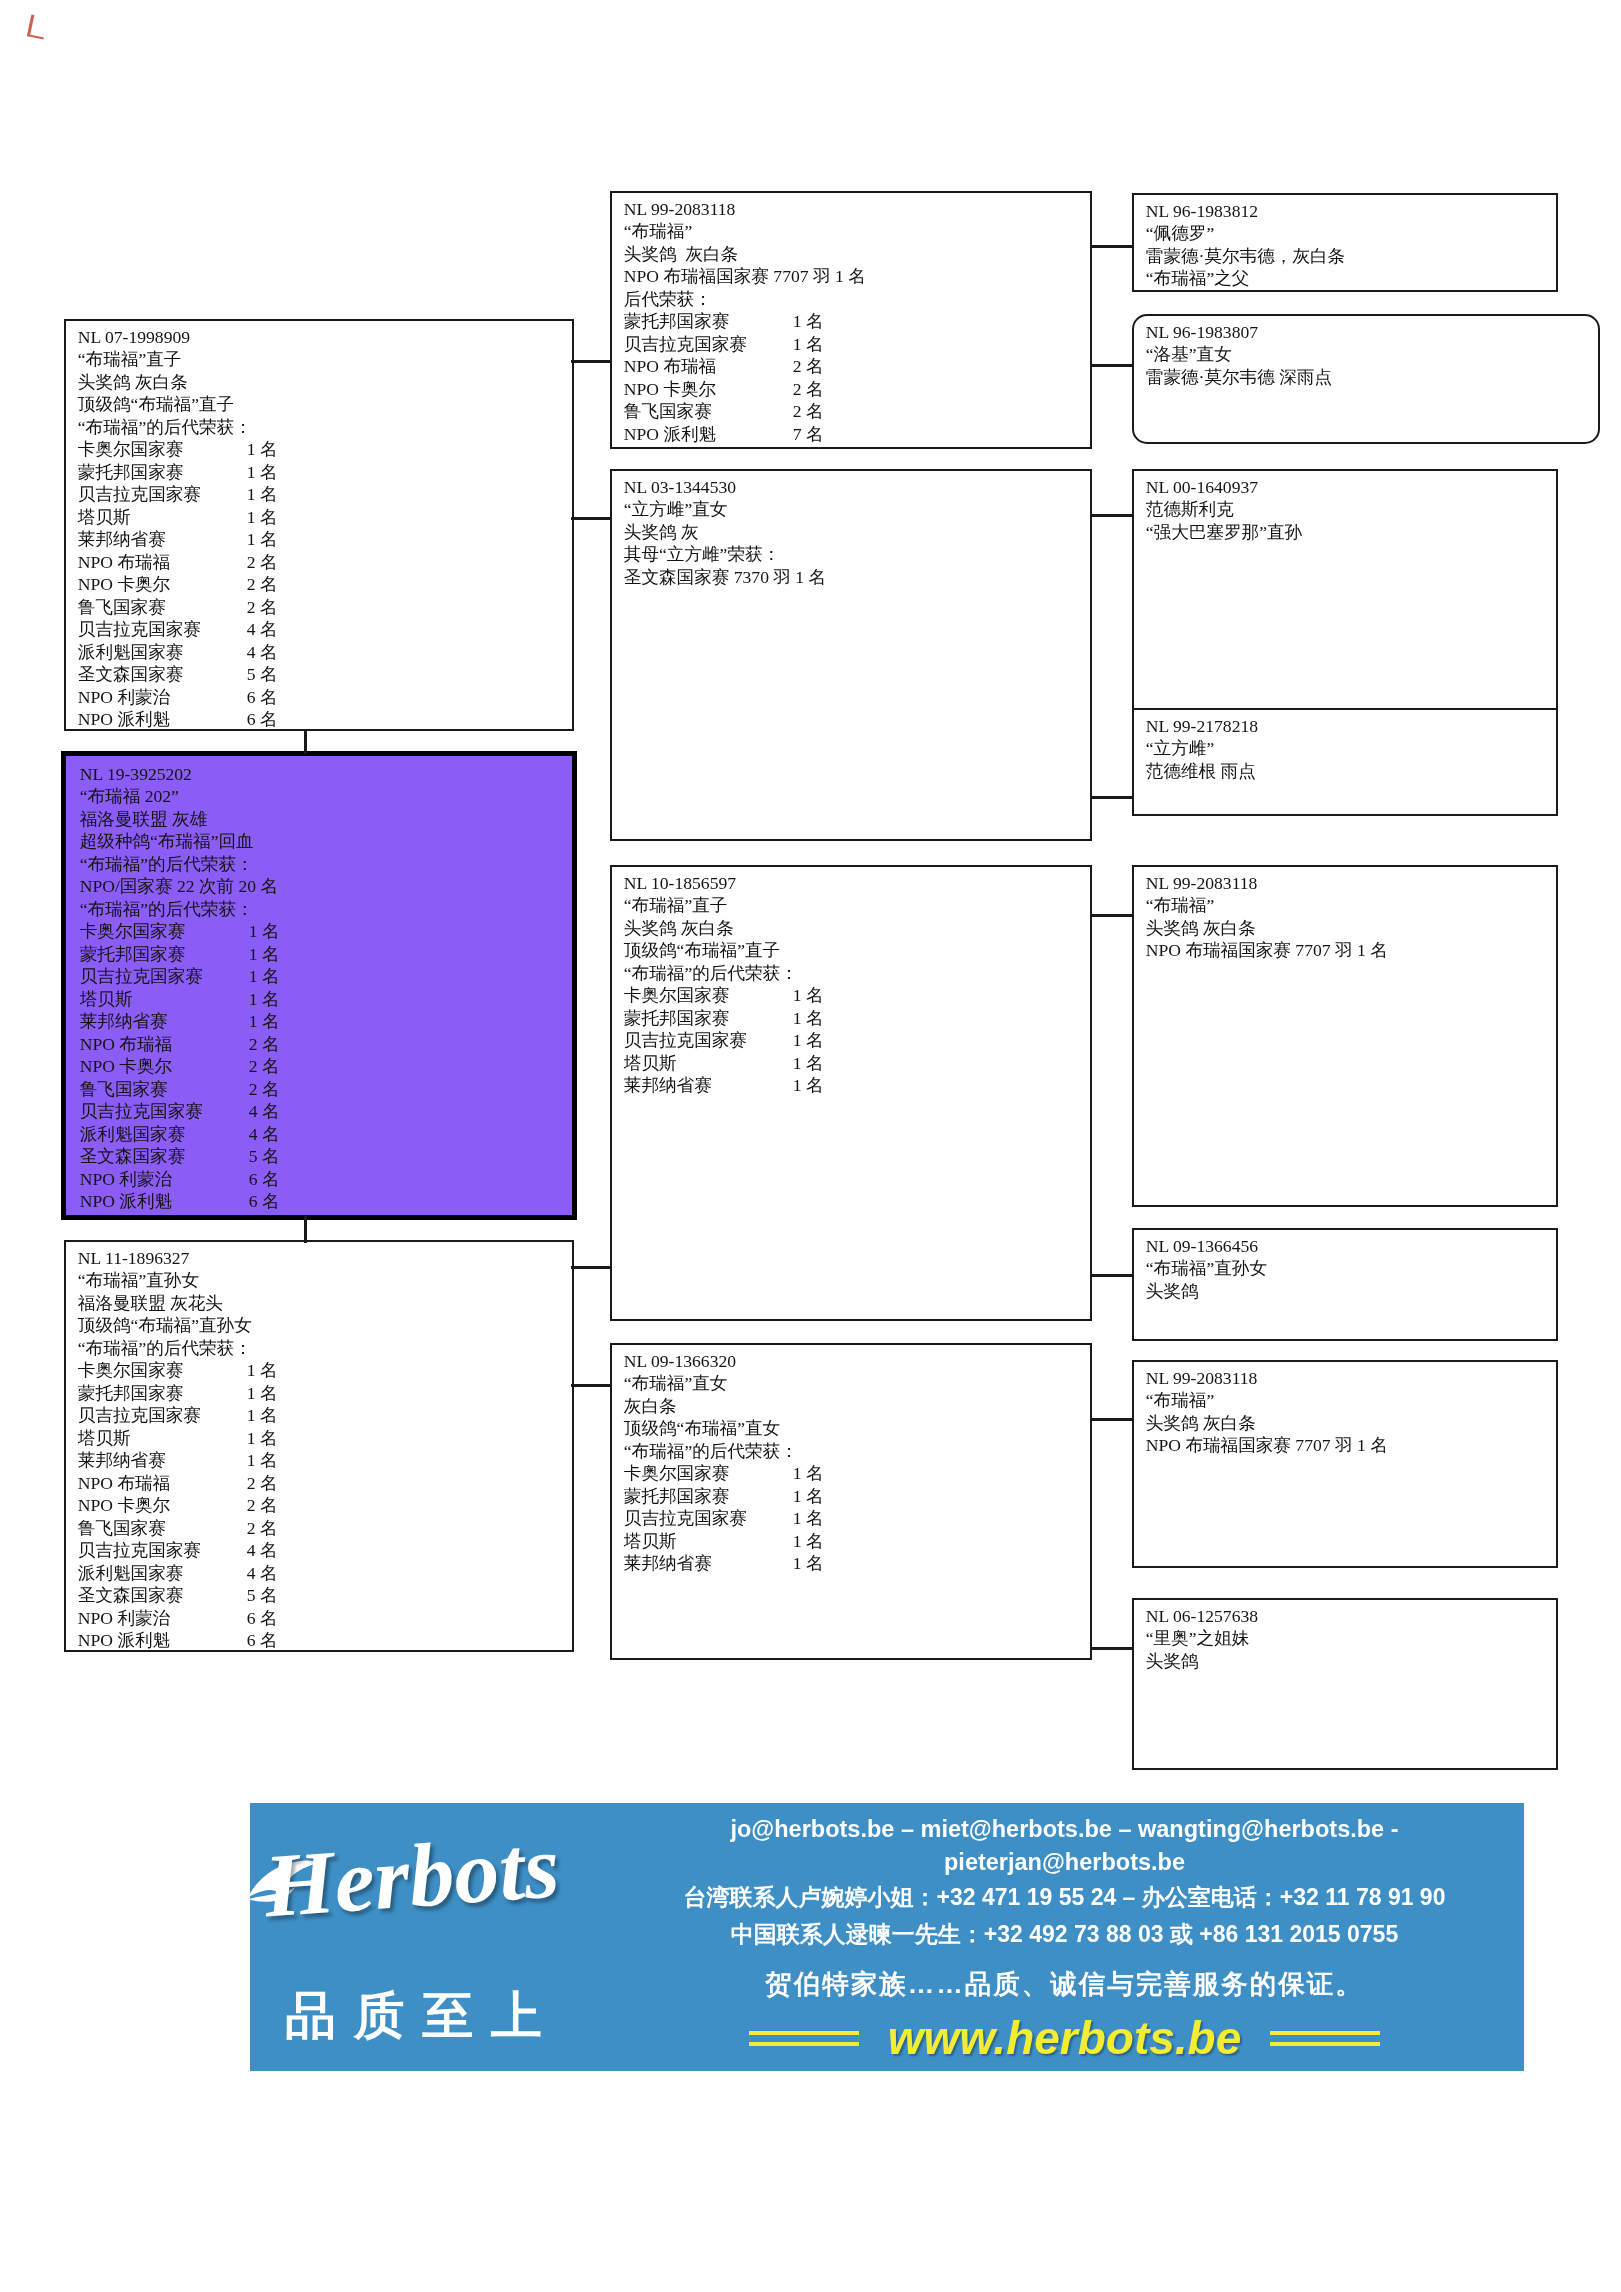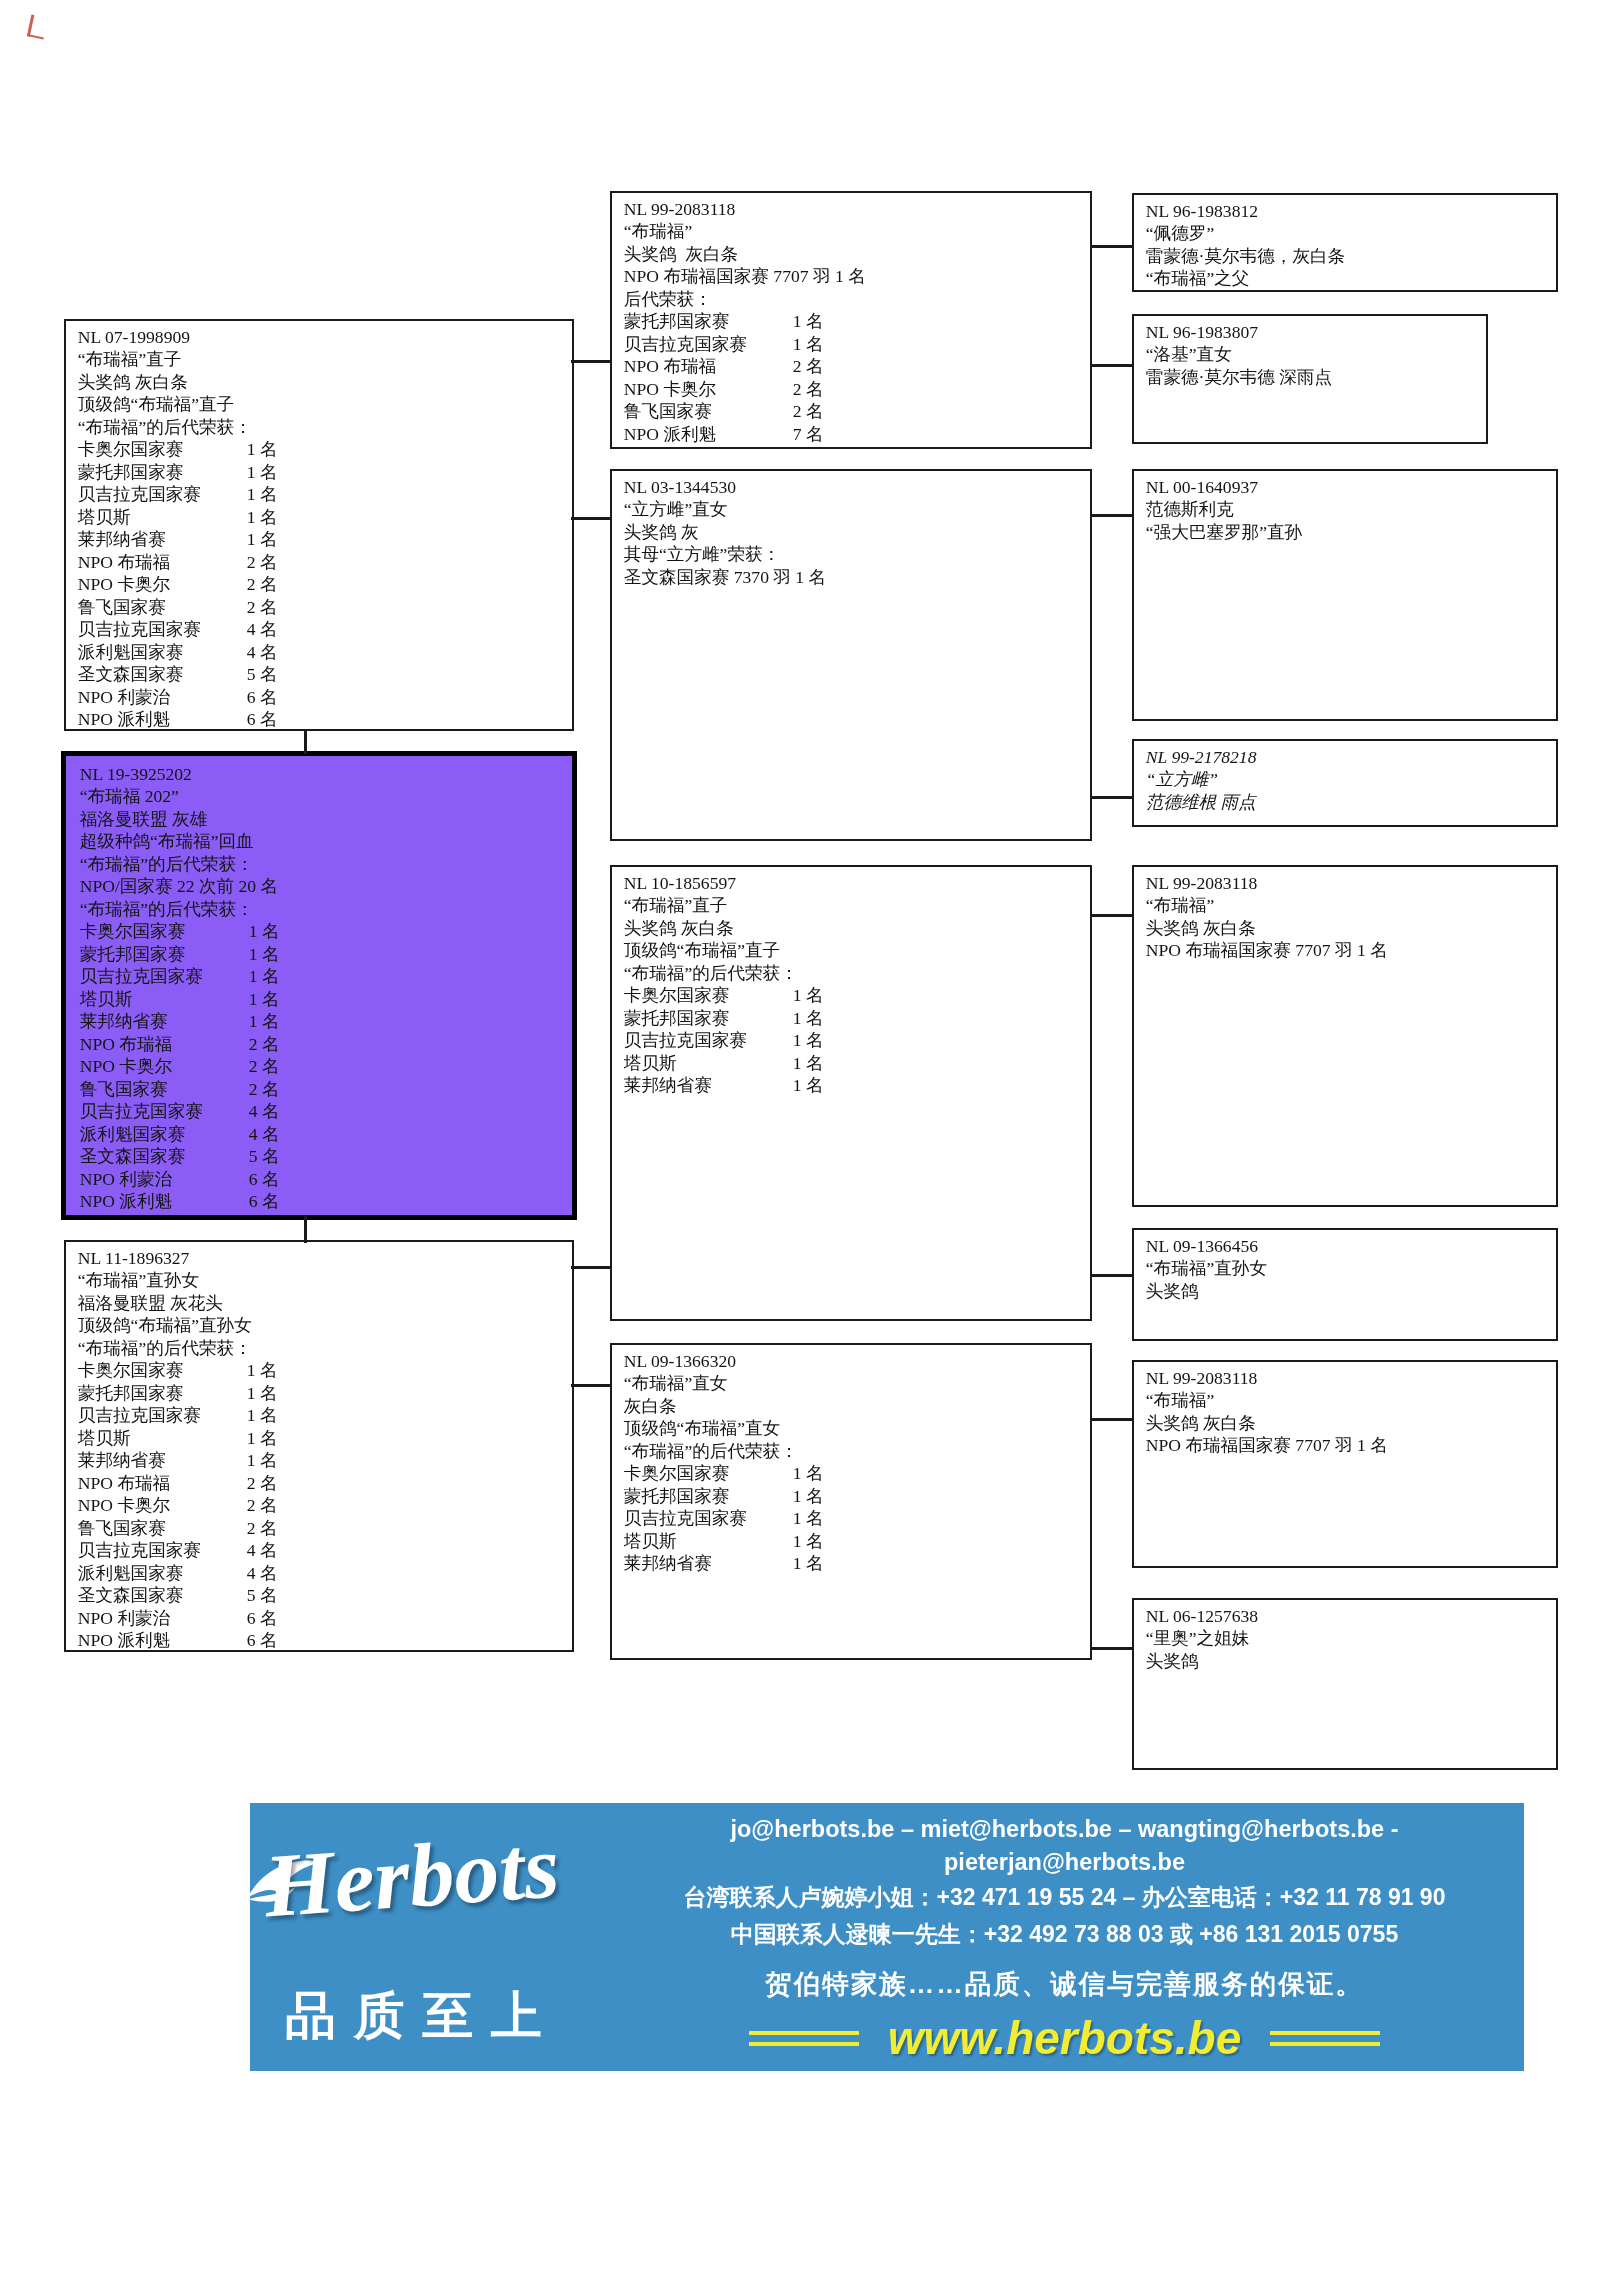--- a/index.html
+++ b/index.html
@@ -149,31 +149,31 @@
       <div class="line"><span class="rname">塔贝斯</span><span>1 名</span></div>
       <div class="line"><span class="rname">莱邦纳省赛</span><span>1 名</span></div>
     </div>
 
   <div class="pbox" style="left:1132px;top:193px;width:426px;height:99px;">
       <div class="line">NL 96-1983812</div>
       <div class="line">“佩德罗”</div>
       <div class="line">雷蒙德·莫尔韦德，灰白条</div>
       <div class="line">“布瑞福”之父</div>
     </div>
-  <div class="pbox" style="left:1132px;top:314px;width:356px;height:130px;">
+  <div class="pbox" style="left:1132px;top:314px;width:468px;height:130px;border-radius:15px;">
       <div class="line">NL 96-1983807</div>
       <div class="line">“洛基”直女</div>
       <div class="line">雷蒙德·莫尔韦德 深雨点</div>
     </div>
   <div class="pbox" style="left:1132px;top:469px;width:426px;height:252px;">
       <div class="line">NL 00-1640937</div>
       <div class="line">范德斯利克</div>
       <div class="line">“强大巴塞罗那”直孙</div>
     </div>
-  <div class="pbox" style="left:1132px;top:739px;width:426px;height:88px;font-style:italic;">
+  <div class="pbox" style="left:1132px;top:708px;width:426px;height:108px;">
       <div class="line">NL 99-2178218</div>
       <div class="line">“立方雌”</div>
       <div class="line">范德维根 雨点</div>
     </div>
   <div class="pbox" style="left:1132px;top:865px;width:426px;height:342px;">
       <div class="line">NL 99-2083118</div>
       <div class="line">“布瑞福”</div>
       <div class="line">头奖鸽 灰白条</div>
       <div class="line">NPO 布瑞福国家赛 7707 羽 1 名</div>
     </div>

